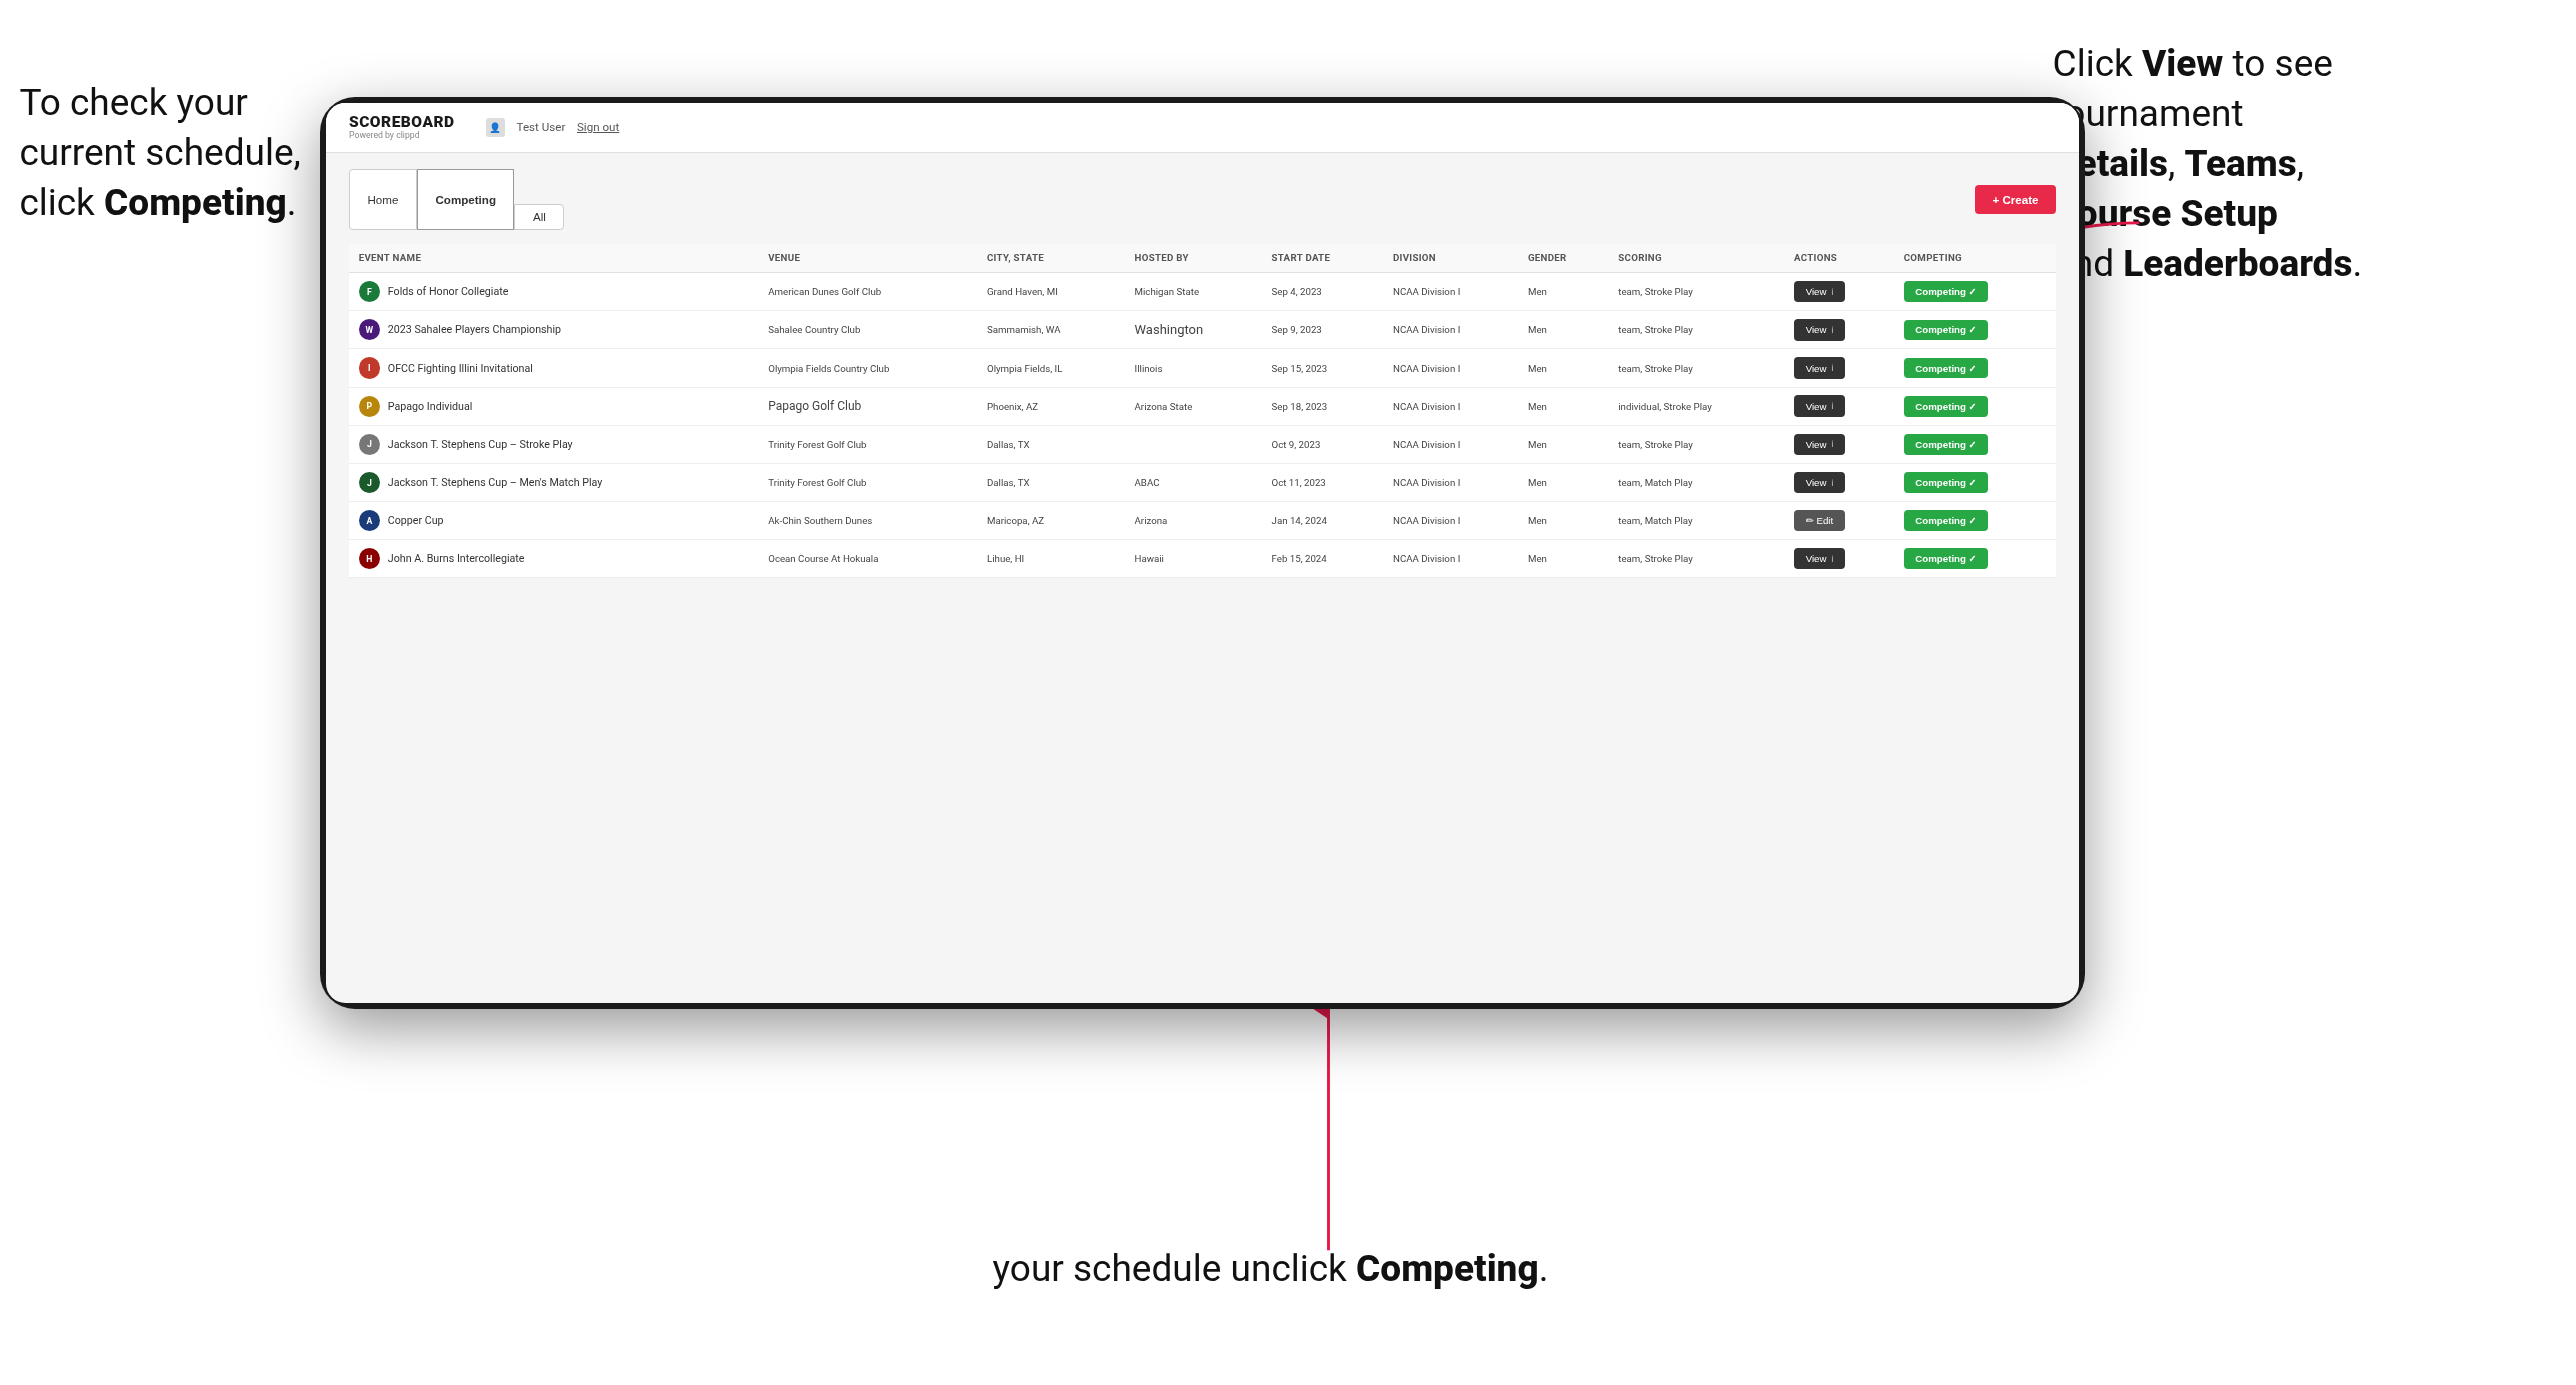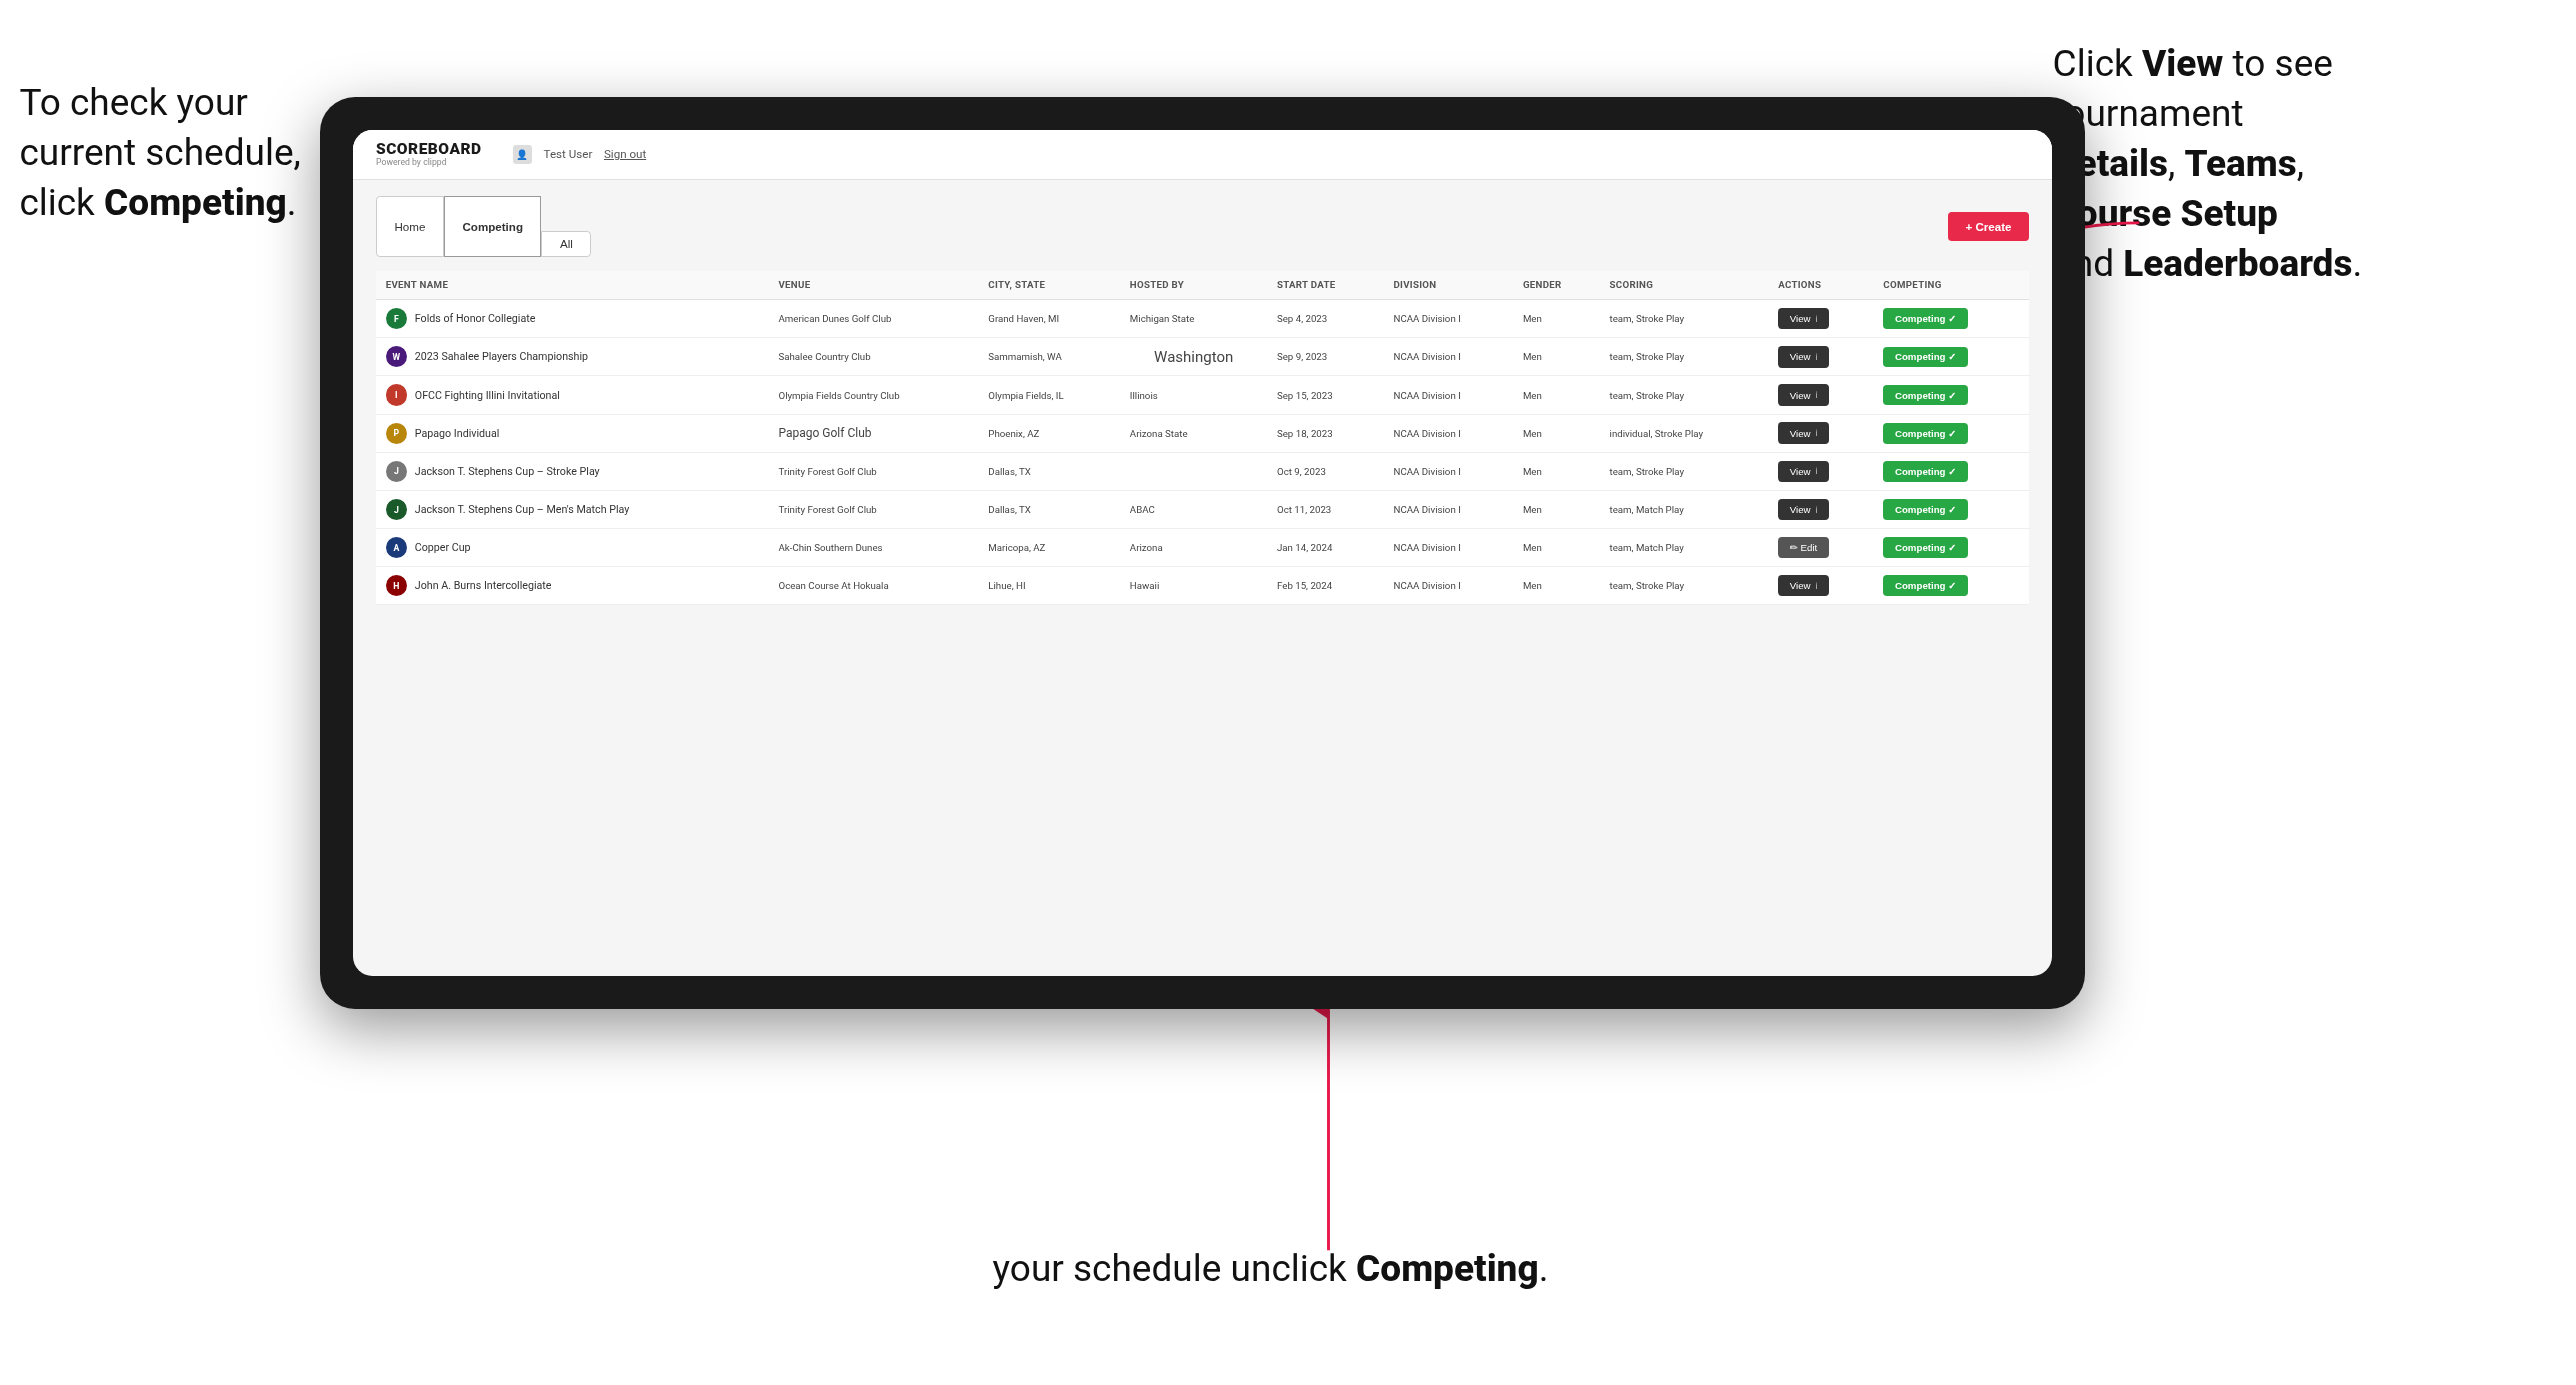--- a/index.html
+++ b/index.html
@@ -41,21 +41,21 @@
     
     .tablet {
       position: absolute;
       top: 97px;
       left: 320px;
       width: 1765px;
       height: 912px;
       background: #1a1a1a;
       border-radius: 35px;
       box-shadow: 0 19.4px 58px rgba(0,0,0,0.4);
-      padding: 33px;
+      padding: 6px;
     }
     .tablet-screen {
       width: 100%;
       height: 100%;
       background: #f5f5f5;
       border-radius: 19.4px;
       overflow: hidden;
       display: flex;
       flex-direction: column;
     }
@@ -374,21 +374,21 @@
             </tr>
             <tr>
               <td>
     <div class="event-cell">
       <div class="team-logo logo-purple">W</div>
       <span>2023 Sahalee Players Championship</span>
     </div>
               </td>
               <td style="font-size: 9.7px; color: rgb(68, 68, 68);">Sahalee Country Club</td>
               <td style="font-size: 9.7px; color: rgb(68, 68, 68);">Sammamish, WA</td>
-              <td style="font-size: 15px; color: rgb(68, 68, 68); text-align: center;">Washington</td>
+              <td style="font-size: 13px; color: rgb(68, 68, 68);">Washington</td>
               <td style="font-size: 9.7px; color: rgb(68, 68, 68);">Sep 9, 2023</td>
               <td style="font-size: 9.7px; color: rgb(68, 68, 68);">NCAA Division I</td>
               <td style="font-size: 9.7px; color: rgb(68, 68, 68);">Men</td>
               <td style="font-size: 9.7px; color: rgb(68, 68, 68);">team, Stroke Play</td>
               <td><button class="view-btn">View <span style="font-size:8.7px;opacity:0.7;">ℹ</span></button></td>
               <td><button class="competing-badge">Competing ✓</button></td>
             </tr>
             <tr>
               <td>
     <div class="event-cell">

